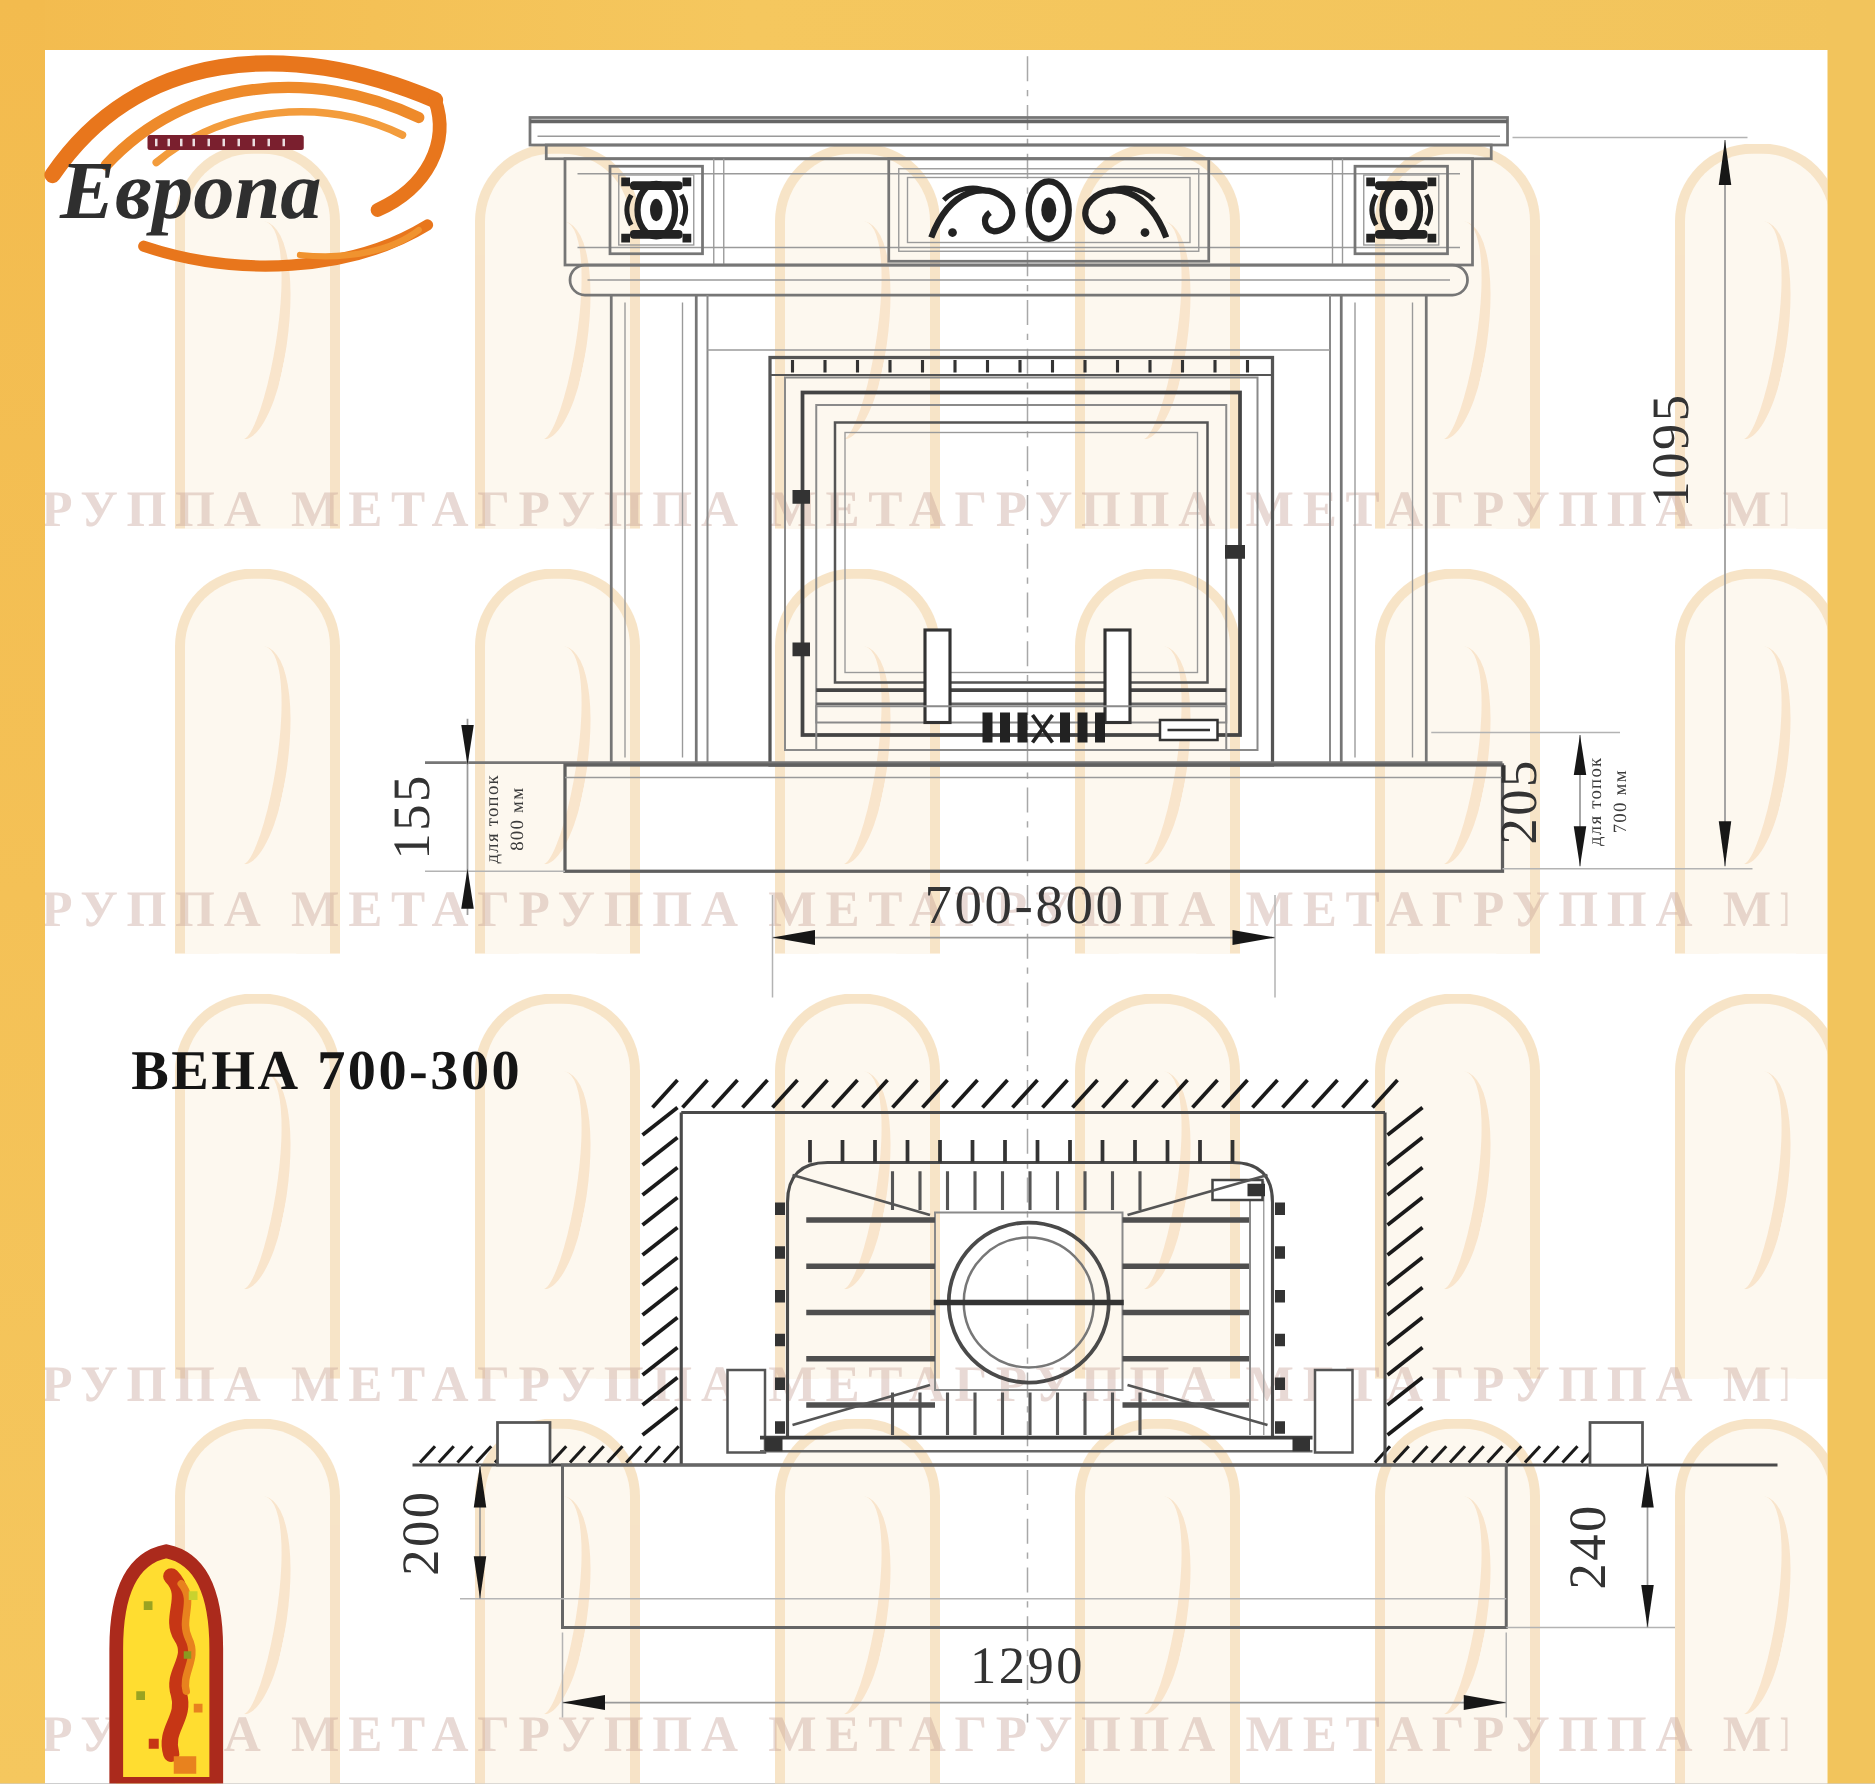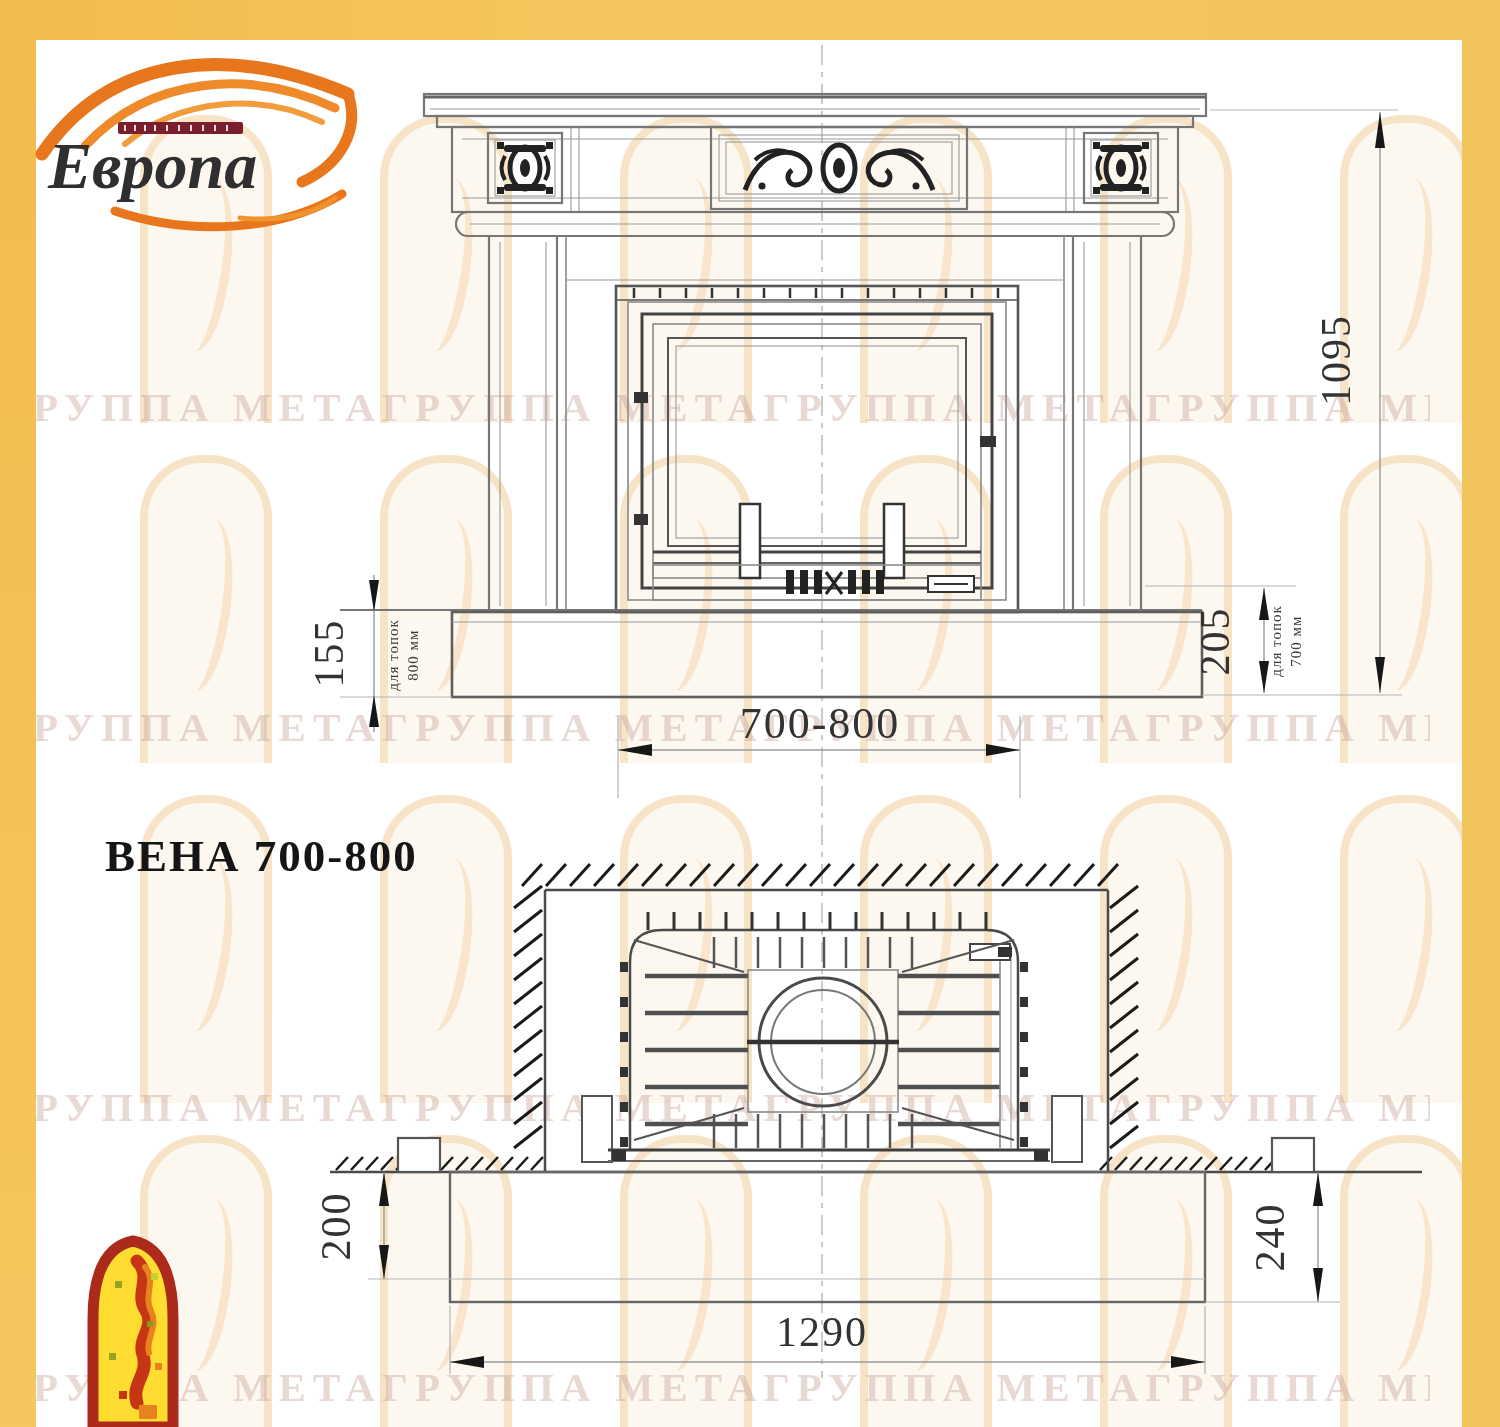--- a/index.html
+++ b/index.html
@@ -32,21 +32,21 @@
   .lnd{stroke:#4a4a4a;stroke-width:2.5;fill:none}
   .lnext{stroke:#b3b3b3;stroke-width:1.2;fill:none}
   .lndim{stroke:#9a9a9a;stroke-width:1.4;fill:none}
   .arrow{fill:#171717;stroke:none}
   .dimtext{font-size:42px;letter-spacing:2px;fill:#333}
   .notetext{font-size:15px;fill:#3c3c3c;letter-spacing:1px}
   .cl{stroke:#a8a8a8;stroke-width:1.2;stroke-dasharray:20 7 5 7;fill:none}
   
   .model-title{position:absolute;left:105px;top:830px;font-weight:bold;font-size:45px;
         letter-spacing:2px;color:#151515;z-index:4;}
-  .brand-logo{position:absolute;left:30px;top:36px;z-index:7;}
+  .brand-logo{position:absolute;left:30px;top:22px;z-index:7;}
   .corner-emblem{position:absolute;left:85px;top:1233px;z-index:7;}
 </style>
 </head>
 <body>
 
 <div class="page">
 
   <div class="wm-layer">
       <div class="arch" style="left: 104px; top: 75px;"></div>
       <div class="arch" style="left: 344px; top: 75px;"></div>
@@ -432,21 +432,21 @@
     <g>
       <line class="lnext" x1="450" y1="1306" x2="450" y2="1374"></line>
       <line class="lnext" x1="1205" y1="1306" x2="1205" y2="1374"></line>
       <line class="lndim" x1="450" y1="1362" x2="1205" y2="1362"></line>
       <polygon class="arrow" points="450,1362 484,1356 484,1368"></polygon>
       <polygon class="arrow" points="1205,1362 1171,1356 1171,1368"></polygon>
       <text class="dimtext" text-anchor="middle" x="822" y="1346">1290</text>
     </g>
   </svg>
 
-  <div class="model-title">ВЕНА 700-800</div>
+  <div class="model-title">ВЕНА 700-300</div>
 
   <div class="brand-logo">
     <svg width="345" height="225" viewBox="0 0 345 225">
       <g fill="none" stroke-linecap="round">
         <path d="M12,118 C80,18 200,8 318,58" stroke="#e8761c" stroke-width="13"></path>
         <path d="M55,110 C120,40 220,32 305,72" stroke="#ee8a2a" stroke-width="9"></path>
         <path d="M95,108 C150,62 230,56 292,86" stroke="#f39c3c" stroke-width="6"></path>
         <path d="M318,58 C330,92 312,128 272,146" stroke="#e8761c" stroke-width="11"></path>
         <path d="M85,175 C160,200 250,196 312,158" stroke="#e8761c" stroke-width="9"></path>
         <path d="M210,182 C250,186 285,178 305,162" stroke="#f0932f" stroke-width="5"></path>

